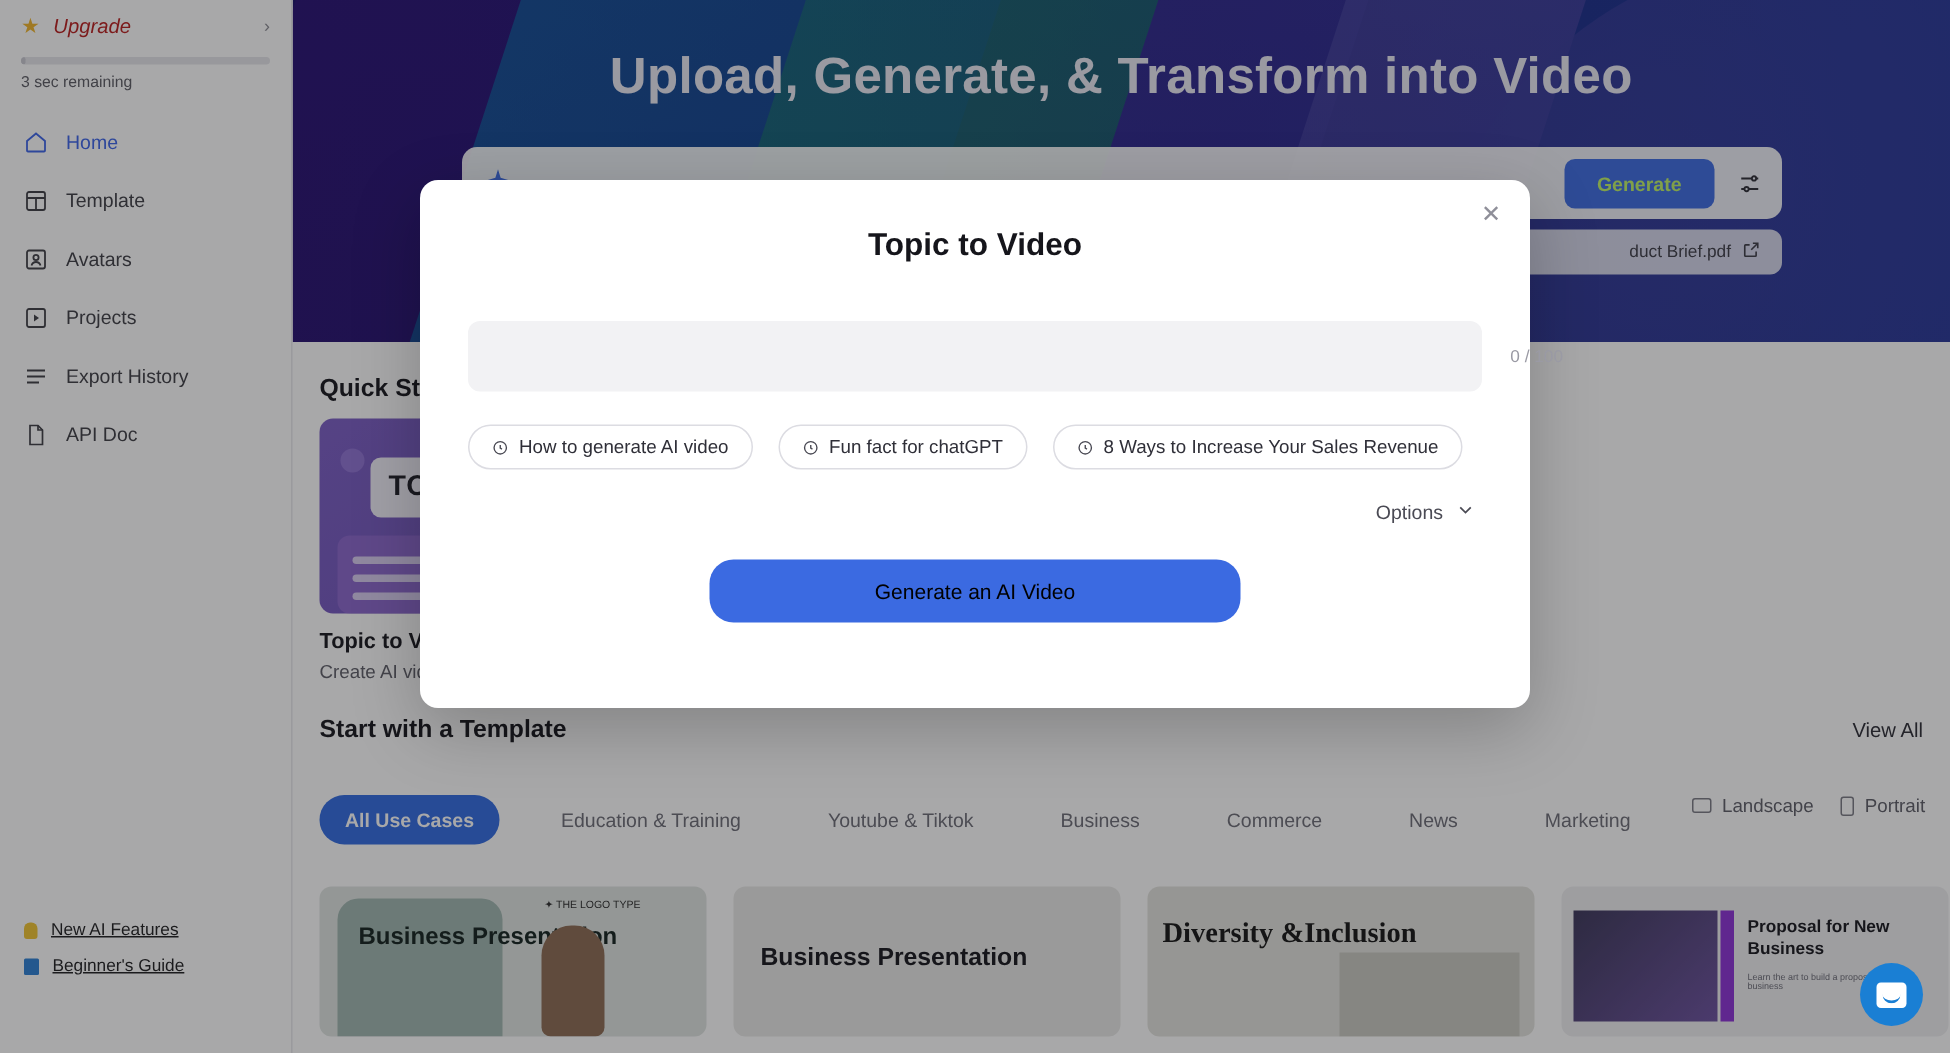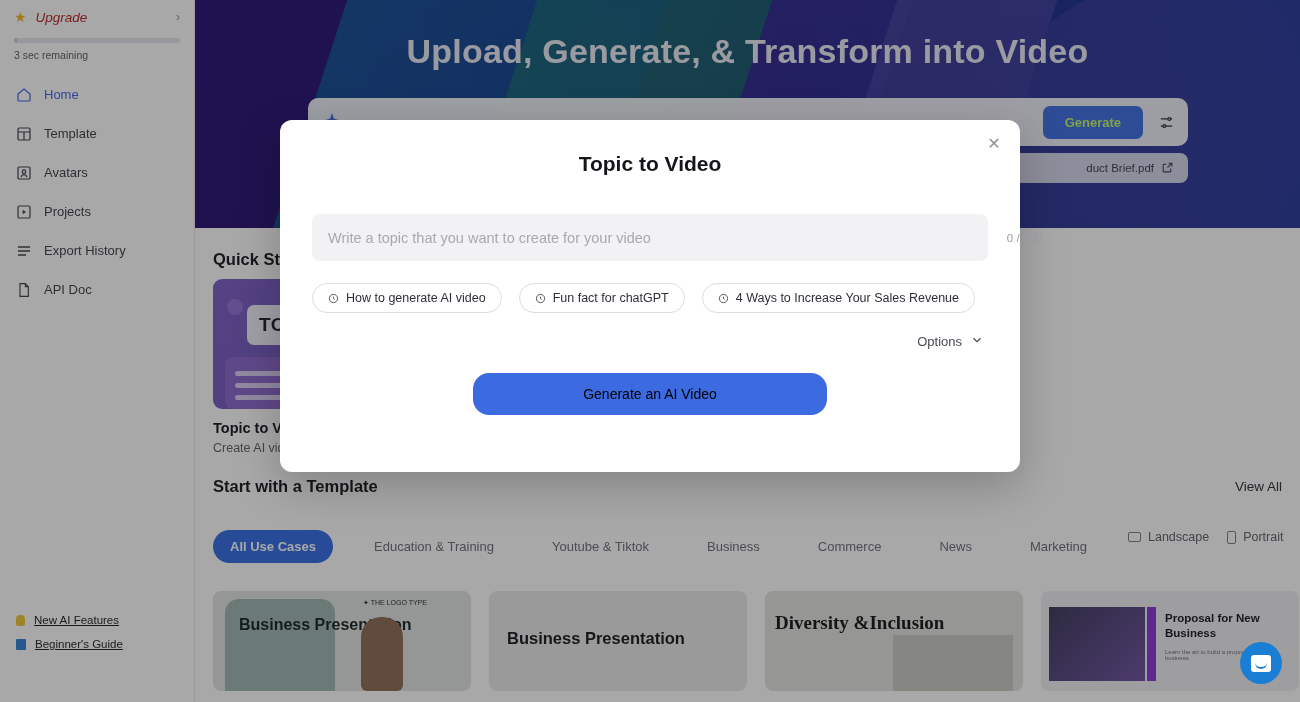--- a/index.html
+++ b/index.html
@@ -476,21 +476,20 @@
     </div>
   </main>
 
   <div class="scrim"></div>
 
   <div class="modal">
     <div class="modal-close">✕</div>
     <div class="modal-title">Topic to Video</div>
 
     <div class="modal-input-wrap">
-      <input class="modal-input" type="text" placeholder="Write a topic that you want to create for your video" style="">
       <span class="char-count">0 / 100</span>
     </div>
 
     <div class="sugg-row">
       <div class="sugg">
         <span class="ref">
           <svg viewBox="0 0 24 24" width="11" height="11" fill="none" stroke="#4a4a54" stroke-width="2">
               <circle cx="12" cy="12" r="9"></circle>
               <path d="M12 8v4.5l2.5 1.5"></path>
             </svg>
@@ -506,21 +505,21 @@
         </span>
         <span>Fun fact for chatGPT</span>
       </div>
       <div class="sugg">
         <span class="ref">
           <svg viewBox="0 0 24 24" width="11" height="11" fill="none" stroke="#4a4a54" stroke-width="2">
               <circle cx="12" cy="12" r="9"></circle>
               <path d="M12 8v4.5l2.5 1.5"></path>
             </svg>
         </span>
-        <span>4 Ways to Increase Your Sales Revenue</span>
+        <span>8 Ways to Increase Your Sales Revenue</span>
       </div>
     </div>
 
     <div class="options-row">
       <span>Options</span>
       <span>
         <svg viewBox="0 0 24 24" width="14" height="14" fill="none" stroke="#4a4a54" stroke-width="2">
             <path d="M6 9l6 6 6-6"></path>
           </svg>
       </span>

